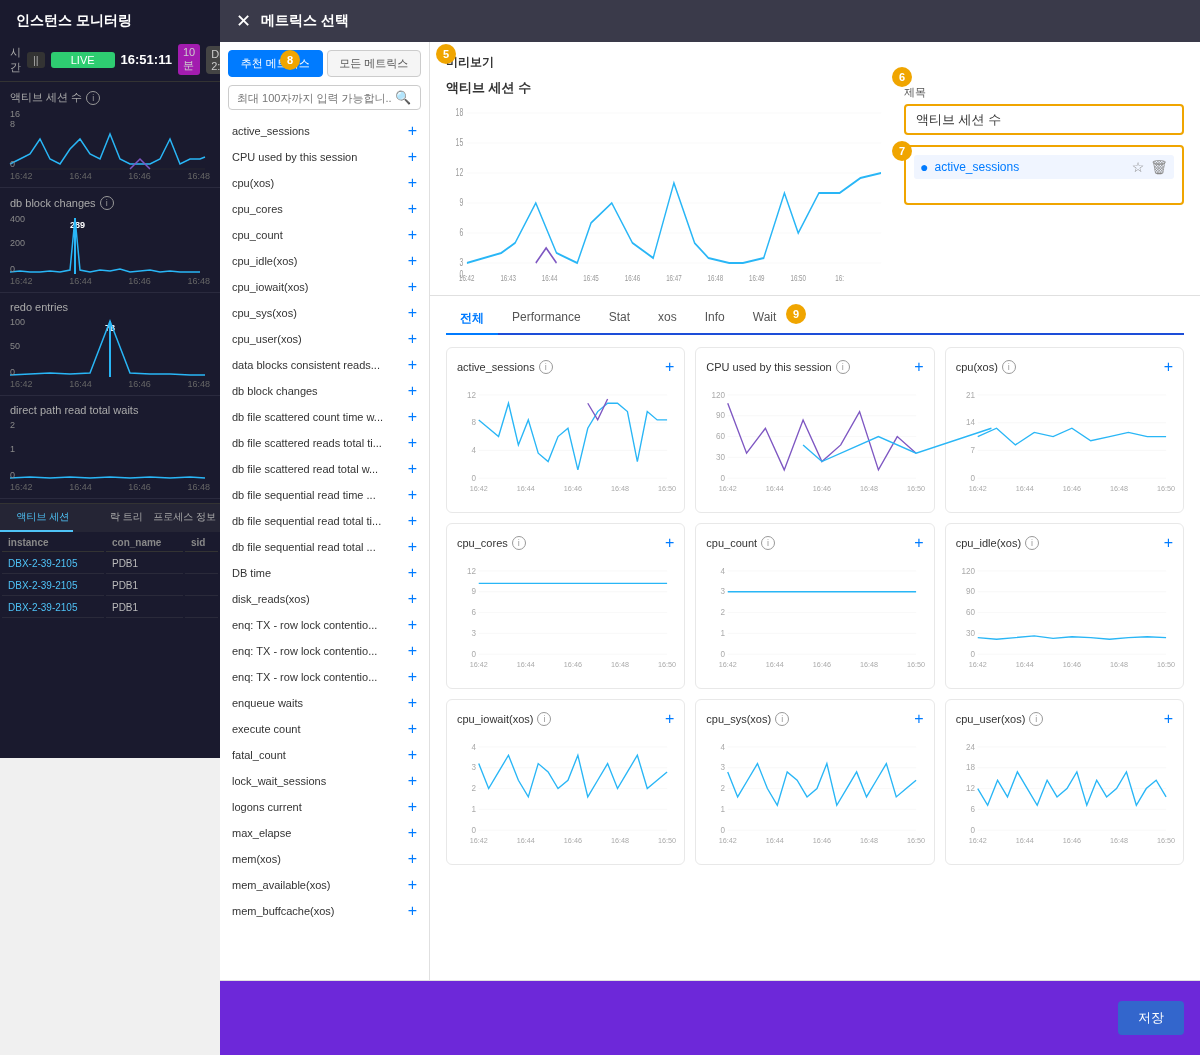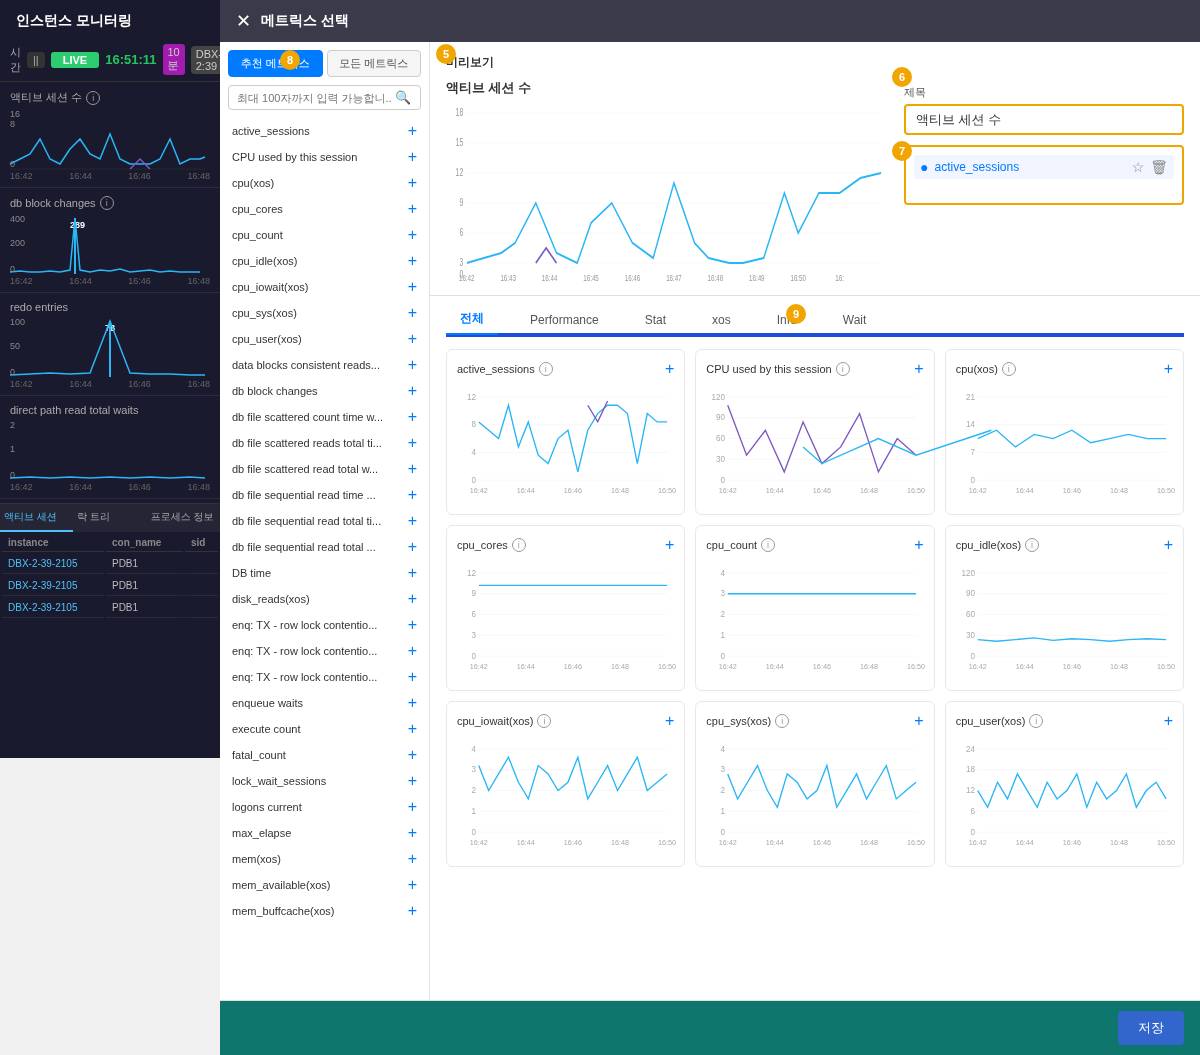--- a/index.html
+++ b/index.html
@@ -26,24 +26,24 @@
       gap: 6px;
       padding: 6px 10px;
       border-bottom: 1px solid #333;
     }
     .sidebar-toolbar .time-label { font-size: 11px; color: #aaa; }
     .sidebar-toolbar .pause-btn {
       background: #333; border: none; color: #aaa;
       padding: 2px 6px; border-radius: 3px; cursor: pointer; font-size: 11px;
     }
     .live-badge {
-      background: #2ecc71; color: #fff; font-size: 11px; font-weight: bold;
-      padding: 2px 12px; border-radius: 3px;
-    }
-    .time-display { color: #22c55e; font-size: 13px; font-weight: bold; }
+      background: #2ecc71; color: #fff; font-size: 11px; font-weight: normal;
+      padding: 2px 20px; border-radius: 3px;
+    }
+    .time-display { color: #ffffff; font-size: 13px; font-weight: bold; }
     .min-badge {
       background: #a21caf; color: #ccc; font-size: 11px; padding: 2px 5px; border-radius: 3px;
     }
     .instance-badge {
       background: #444; color: #ccc; font-size: 11px; padding: 2px 5px; border-radius: 4px;
     }
 
     .sidebar-chart-block { padding: 8px 10px 6px; border-bottom: 1px solid #2a2a3e; }
     .chart-title { font-size: 11px; color: #aaa; margin-bottom: 4px; display: flex; align-items: center; gap: 4px; }
     .mini-chart {
@@ -224,30 +224,29 @@
 
     
     .chart-section {
       flex: 1;
       overflow-y: auto;
       padding: 0 16px 16px;
     }
 
     .chart-tabs {
       display: flex;
-      border-bottom: 4px solid #1d4ed8;
+      border-bottom: 2px solid #1d4ed8;
       margin-bottom: 12px;
-      gap: 18px;
+      gap: 0;
       flex-shrink: 0;
       padding-top: 8px;
       position: sticky;
       top: 0;
       background: #fff;
       z-index: 1;
-      align-items: flex-end;
     }
     .chart-tab {
       padding: 6px 14px;
       font-size: 12px;
       cursor: pointer;
       color: #555;
       border-bottom: 2px solid transparent;
       margin-bottom: -2px;
     }
     .chart-tab.active {
@@ -299,23 +298,23 @@
       text-align: center;
       line-height: 13px;
       color: #999;
       cursor: default;
     }
 
     
     .modal-footer {
       display: flex;
       justify-content: flex-end;
-      padding: 10px 16px;
+      padding: 20px 16px;
       border-top: 1px solid #e0e0e0;
-      background: #0f766e;
+      background: #6d28d9;
       flex-shrink: 0;
     }
     .save-btn {
       background: #3366cc;
       color: #fff;
       border: none;
       border-radius: 4px;
       padding: 8px 20px;
       font-size: 13px;
       cursor: pointer;
@@ -349,21 +348,21 @@
     
     .sidebar-tabs {
       display: flex;
       background: #252535;
       border-top: 1px solid #333;
       margin-top: 4px;
     }
     .sidebar-tab {
       flex: 1;
       padding: 6px 4px;
-      text-align: left;
+      text-align: right;
       font-size: 10px;
       color: #aaa;
       cursor: pointer;
       border-bottom: 2px solid transparent;
     }
     .sidebar-tab.active {
       color: #4fc3f7;
       border-bottom: 2px solid #4fc3f7;
     }
 

